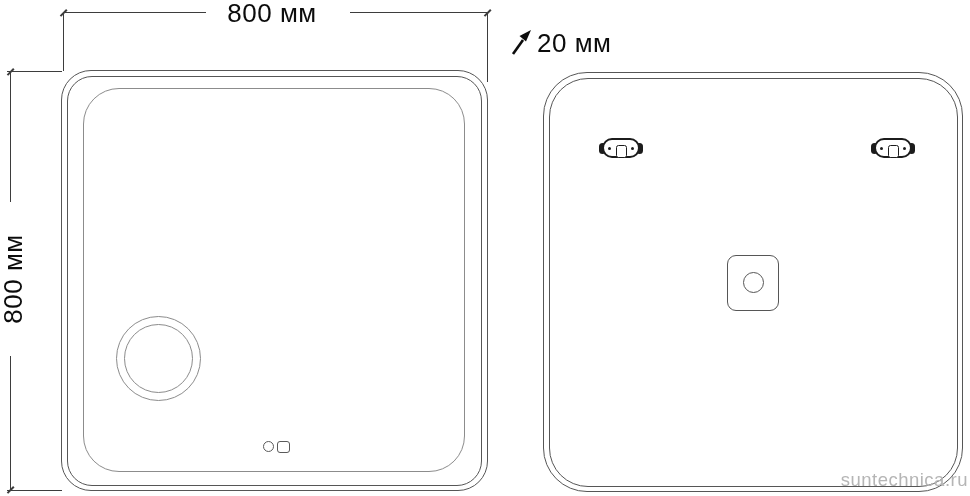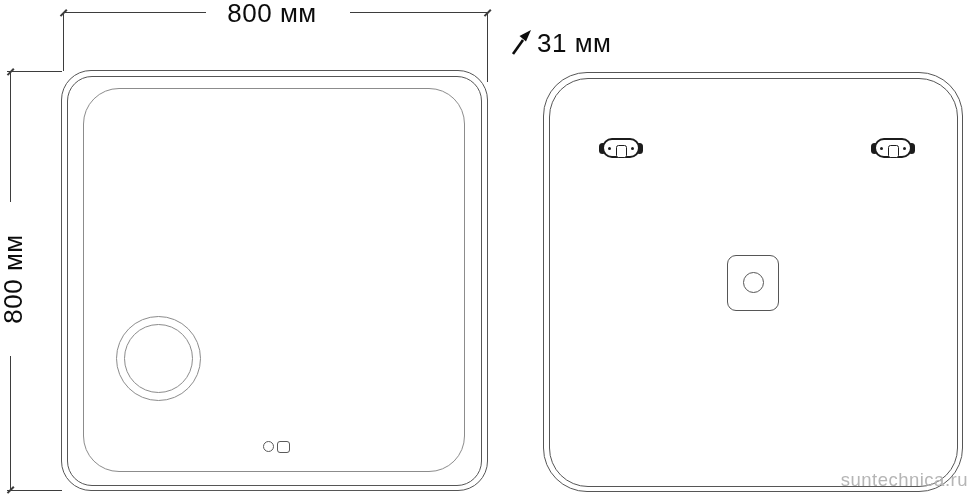--- a/index.html
+++ b/index.html
@@ -83,21 +83,21 @@
     <div class="tick" style="left:5.5px;top:71px;"></div>
     <div class="tick" style="left:5.5px;top:489px;"></div>
     <div class="dim-label" style="left:-47px;top:266px;width:120px;height:26px;transform:rotate(-90deg);">800 мм</div>
   </div>
 
   <div>
     <svg class="arrow-ne" viewBox="0 0 24 27">
       <path d="M3 25 L13 11" stroke="var(--text)" stroke-width="2.6" fill="none"></path>
       <polygon points="21,1 16,12.5 9.5,7" fill="var(--text)"></polygon>
     </svg>
-    <div class="dim-label" style="left:537px;top:30px;text-align:left;">31 мм</div>
+    <div class="dim-label" style="left:537px;top:30px;text-align:left;">20 мм</div>
   </div>
 
   <div>
     <div class="outline" style="left:61px;top:70px;width:426.5px;height:421px;border-radius:30px;"></div>
     <div class="outline thin" style="left:66.5px;top:75.5px;width:415.5px;height:410px;border-radius:25px;"></div>
     <div class="outline light" style="left:83px;top:88px;width:382px;height:384px;border-radius:36px;"></div>
 
     <div class="outline light circle" style="left:115.5px;top:315.5px;width:85px;height:85px;"></div>
     <div class="outline light circle" style="left:123.5px;top:323.5px;width:69px;height:69px;"></div>
 

